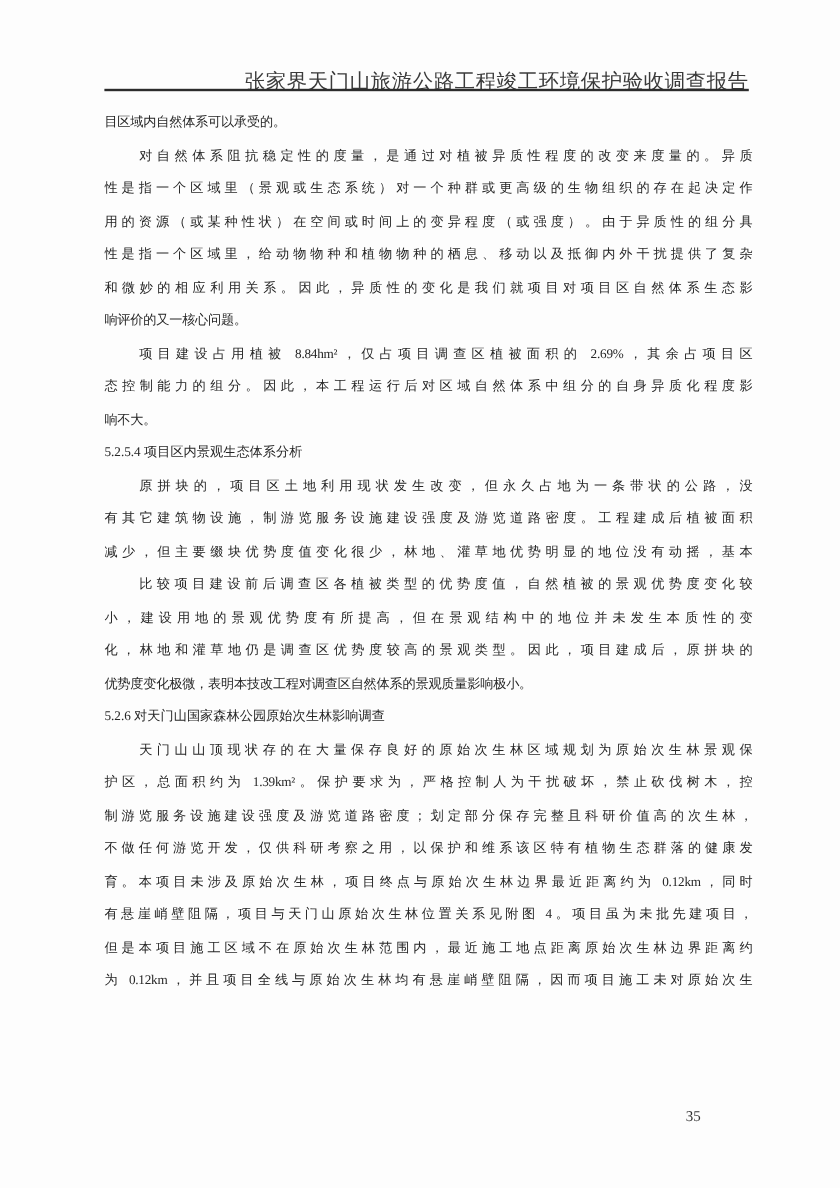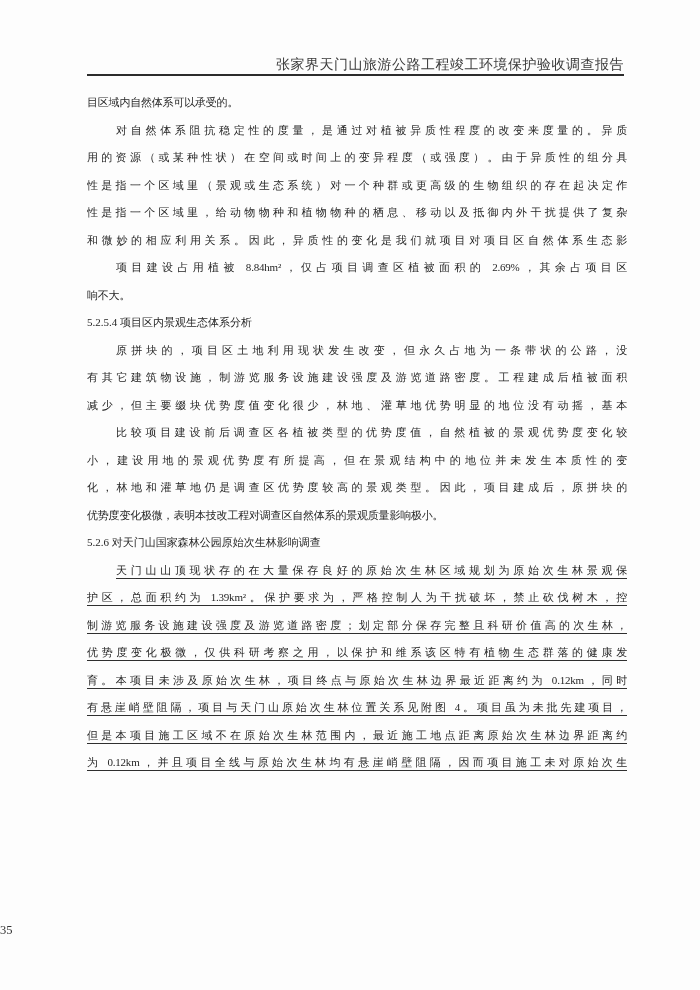--- a/index.html
+++ b/index.html
@@ -14,21 +14,21 @@
     background: #fdfdfd;
     font-family: "Liberation Serif", "DejaVu Serif", serif;
     color: #262626;
     overflow: hidden;
   }
   .running-header {
     position: absolute;
     top: 56px;
     left: 87px;
     width: 537px;
-    font-size: 14px;
+    font-size: 17px;
     letter-spacing: 0.5px;
     text-align: right;
     color: #3a3a3a;
     white-space: nowrap;
   }
   .header-rule {
     position: absolute;
     top: 74px;
     left: 87px;
     width: 537px;
@@ -51,31 +51,30 @@
     white-space: nowrap;
     overflow: hidden;
   }
   .line.indent { text-indent: 29px; }
   .line.last   { text-align-last: left; }
   .line.heading {
     text-align-last: left;
     letter-spacing: 0;
   }
   .line.ul {
-    text-decoration: underline;
     text-decoration-color: #2f2f2f;
     text-decoration-thickness: 1px;
     text-underline-offset: 4px;
   }
   .page-number {
     position: absolute;
     top: 923px;
     left: 0;
     width: 584px;
-    text-align: left;
+    text-align: right;
     font-size: 12.5px;
     color: #333333;
     font-family: "Liberation Serif", "DejaVu Serif", serif;
   }
 </style>
 </head>
 <body>
 
 <div class="page">
 
@@ -84,28 +83,30 @@
   <div class="header-rule"></div>
 
   <div class="doc-body">
 
     <div>
       <div class="line last">目区域内自然体系可以承受的。</div>
     </div>
 
     <div>
       <div class="line indent">对自然体系阻抗稳定性的度量，是通过对植被异质性程度的改变来度量的。异质</div>
+      <div class="line">性是指一个区域里（景观或生态系统）对一个种群或更高级的生物组织的存在起决定作</div>
       <div class="line">用的资源（或某种性状）在空间或时间上的变异程度（或强度）。由于异质性的组分具</div>
-      <div class="line">性是指一个区域里（景观或生态系统）对一个种群或更高级的生物组织的存在起决定作</div>
       <div class="line">性是指一个区域里，给动物物种和植物物种的栖息、移动以及抵御内外干扰提供了复杂</div>
       <div class="line">和微妙的相应利用关系。因此，异质性的变化是我们就项目对项目区自然体系生态影</div>
+      <div class="line last">响评价的又一核心问题。</div>
     </div>
 
     <div>
       <div class="line indent">项目建设占用植被 8.84hm²，仅占项目调查区植被面积的 2.69%，其余占项目区</div>
+      <div class="line">态控制能力的组分。因此，本工程运行后对区域自然体系中组分的自身异质化程度影</div>
       <div class="line last">响不大。</div>
     </div>
 
     <div class="line heading">5.2.5.4  项目区内景观生态体系分析</div>
 
     <div>
       <div class="line indent">原拼块的，项目区土地利用现状发生改变，但永久占地为一条带状的公路，没</div>
       <div class="line">有其它建筑物设施，制游览服务设施建设强度及游览道路密度。工程建成后植被面积</div>
       <div class="line">减少，但主要缀块优势度值变化很少，林地、灌草地优势明显的地位没有动摇，基本</div>
     </div>
@@ -116,21 +117,21 @@
       <div class="line">化，林地和灌草地仍是调查区优势度较高的景观类型。因此，项目建成后，原拼块的</div>
       <div class="line last">优势度变化极微，表明本技改工程对调查区自然体系的景观质量影响极小。</div>
     </div>
 
     <div class="line heading">5.2.6   对天门山国家森林公园原始次生林影响调查</div>
 
     <div>
       <div class="line ul indent">天门山山顶现状存的在大量保存良好的原始次生林区域规划为原始次生林景观保</div>
       <div class="line ul">护区，总面积约为 1.39km²。保护要求为，严格控制人为干扰破坏，禁止砍伐树木，控</div>
       <div class="line ul">制游览服务设施建设强度及游览道路密度；划定部分保存完整且科研价值高的次生林，</div>
-      <div class="line ul">优势度变化极微，仅供科研考察之用，以保护和维系该区特有植物生态群落的健康发</div>
+      <div class="line ul">不做任何游览开发，仅供科研考察之用，以保护和维系该区特有植物生态群落的健康发</div>
       <div class="line ul">育。本项目未涉及原始次生林，项目终点与原始次生林边界最近距离约为 0.12km，同时</div>
       <div class="line ul">有悬崖峭壁阻隔，项目与天门山原始次生林位置关系见附图 4。项目虽为未批先建项目，</div>
       <div class="line ul">但是本项目施工区域不在原始次生林范围内，最近施工地点距离原始次生林边界距离约</div>
       <div class="line ul">为 0.12km，并且项目全线与原始次生林均有悬崖峭壁阻隔，因而项目施工未对原始次生</div>
     </div>
 
   </div>
 
   <div class="page-number">35</div>
 

